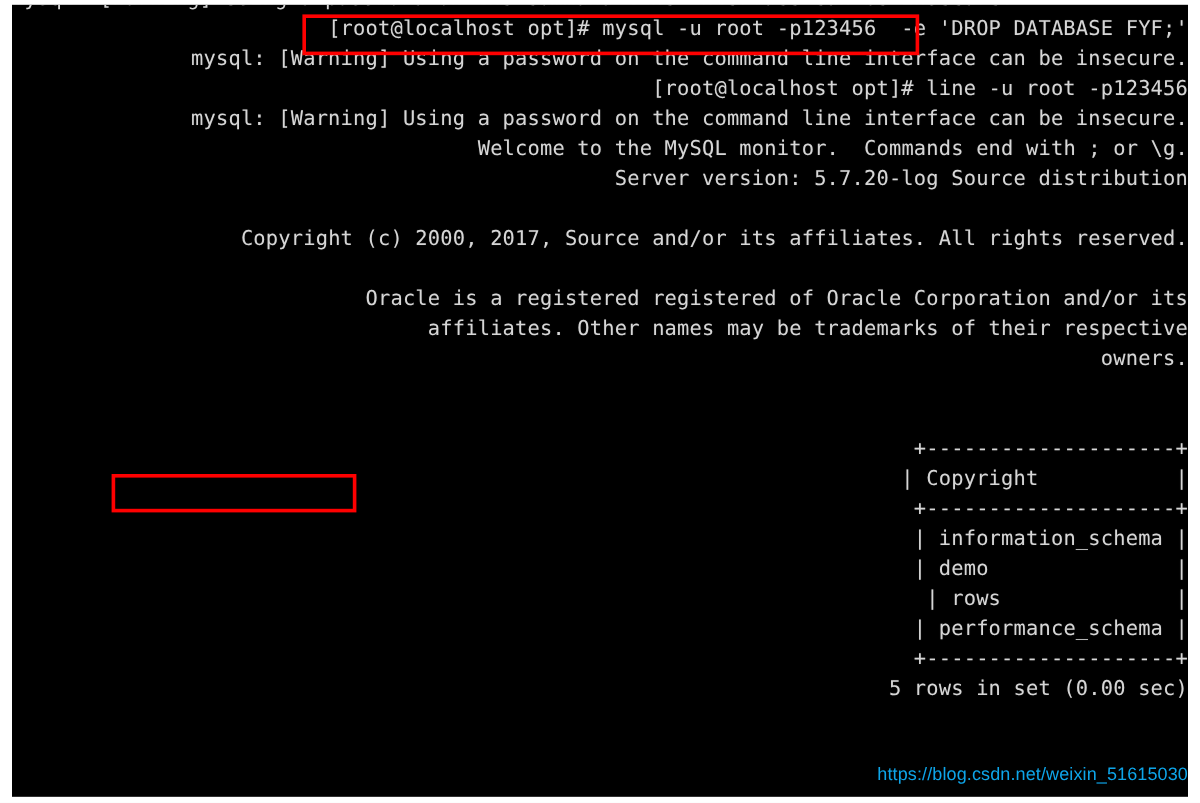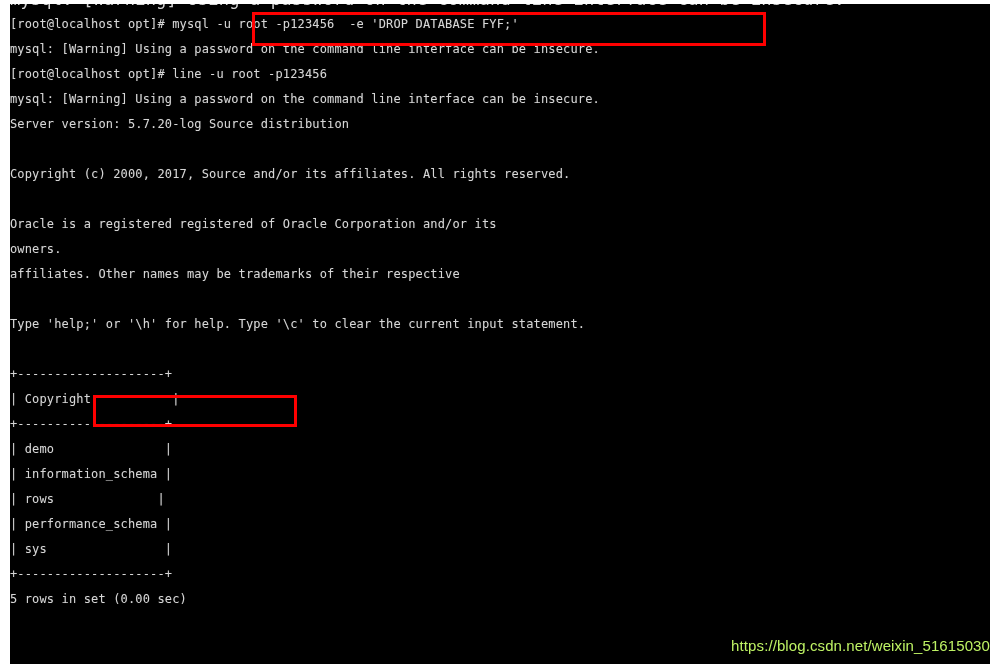--- a/index.html
+++ b/index.html
@@ -50,24 +50,25 @@
     position: absolute;
     left: 0px;
     top: 8px;
     width: 980px;
   }
 
   .line {
     height: 25px;
     line-height: 25px;
     color: #d6d6d6;
-    font-size: 12px;
+    font-size: 17px;
     white-space: pre;
     letter-spacing: 0.15px;
     text-shadow: 0 0 1px rgba(200,200,200,0.25);
+    text-align: right;
   }
 
   .line.blank {
     color: transparent;
   }
 
   
   .redbox {
     position: absolute;
     border: 3px solid #ff0000;
@@ -86,59 +87,58 @@
     top: 391px;
     width: 204px;
     height: 32px;
   }
 
   
   #watermark {
     position: absolute;
     right: 0px;
     bottom: 10px;
-    color: #bef264;
+    color: #0ea5e9;
     font-size: 15px;
     font-family: "Liberation Sans", sans-serif;
     white-space: pre;
     letter-spacing: 0.1px;
   }
 </style>
 </head>
 <body>
 
 <div id="screen">
 
   <div id="terminal">
 
     <div id="clipped-line">mysql: [Warning] Using a password on the command line interface can be insecure.</div>
 
     <div id="lines">
       <div class="line">[root@localhost opt]# mysql -u root -p123456  -e 'DROP DATABASE FYF;'</div>
       <div class="line">mysql: [Warning] Using a password on the command line interface can be insecure.</div>
       <div class="line">[root@localhost opt]# line -u root -p123456</div>
       <div class="line">mysql: [Warning] Using a password on the command line interface can be insecure.</div>
+      <div class="line">Welcome to the MySQL monitor.  Commands end with ; or \g.</div>
       <div class="line">Server version: 5.7.20-log Source distribution</div>
       <div class="line blank"></div>
       <div class="line">Copyright (c) 2000, 2017, Source and/or its affiliates. All rights reserved.</div>
       <div class="line blank"></div>
       <div class="line">Oracle is a registered registered of Oracle Corporation and/or its</div>
+      <div class="line">affiliates. Other names may be trademarks of their respective</div>
       <div class="line">owners.</div>
-      <div class="line">affiliates. Other names may be trademarks of their respective</div>
       <div class="line blank"></div>
-      <div class="line">Type 'help;' or '\h' for help. Type '\c' to clear the current input statement.</div>
       <div class="line blank"></div>
       <div class="line">+--------------------+</div>
       <div class="line">| Copyright           |</div>
       <div class="line">+--------------------+</div>
+      <div class="line">| information_schema |</div>
       <div class="line">| demo               |</div>
-      <div class="line">| information_schema |</div>
       <div class="line">| rows              |</div>
       <div class="line">| performance_schema |</div>
-      <div class="line">| sys                |</div>
       <div class="line">+--------------------+</div>
       <div class="line">5 rows in set (0.00 sec)</div>
     </div>
 
     <div class="redbox" id="redbox-command"></div>
 
     <div class="redbox" id="redbox-showdb"></div>
 
     <div id="watermark">https://blog.csdn.net/weixin_51615030</div>
 

